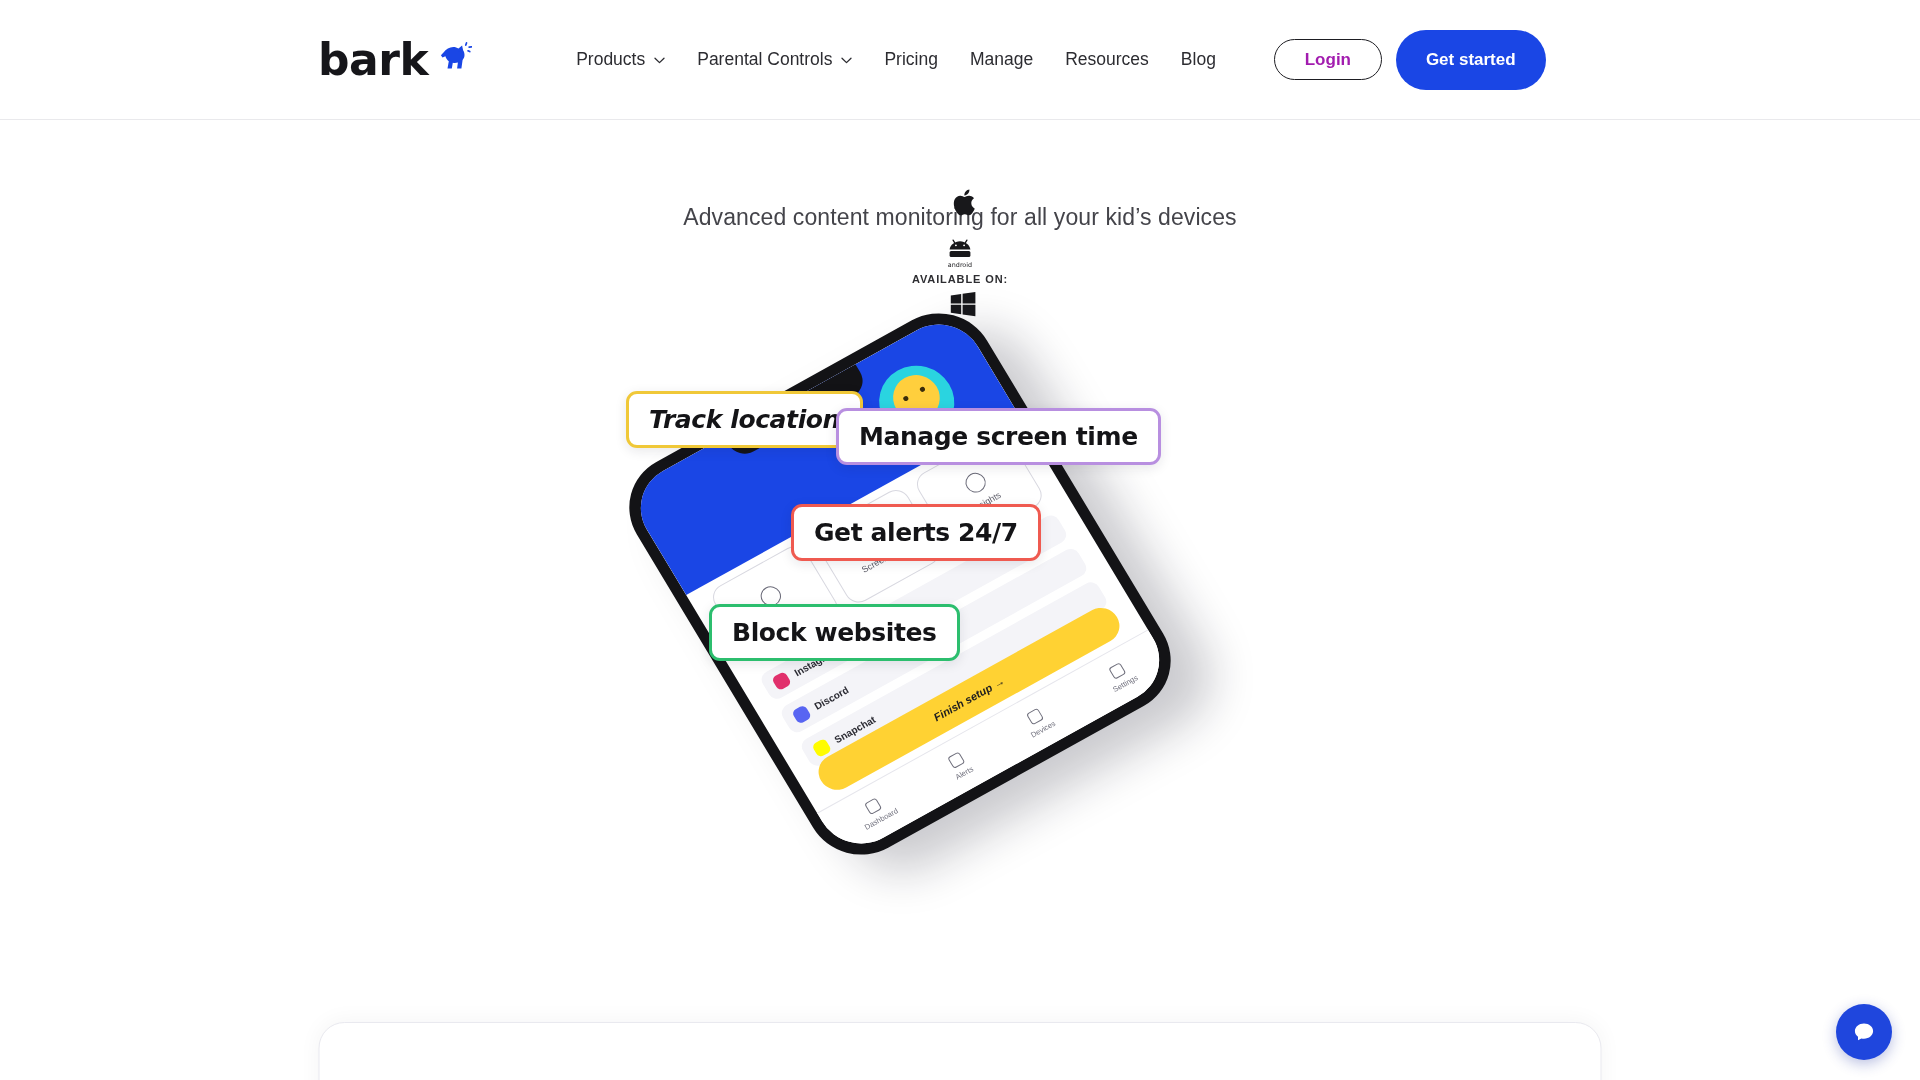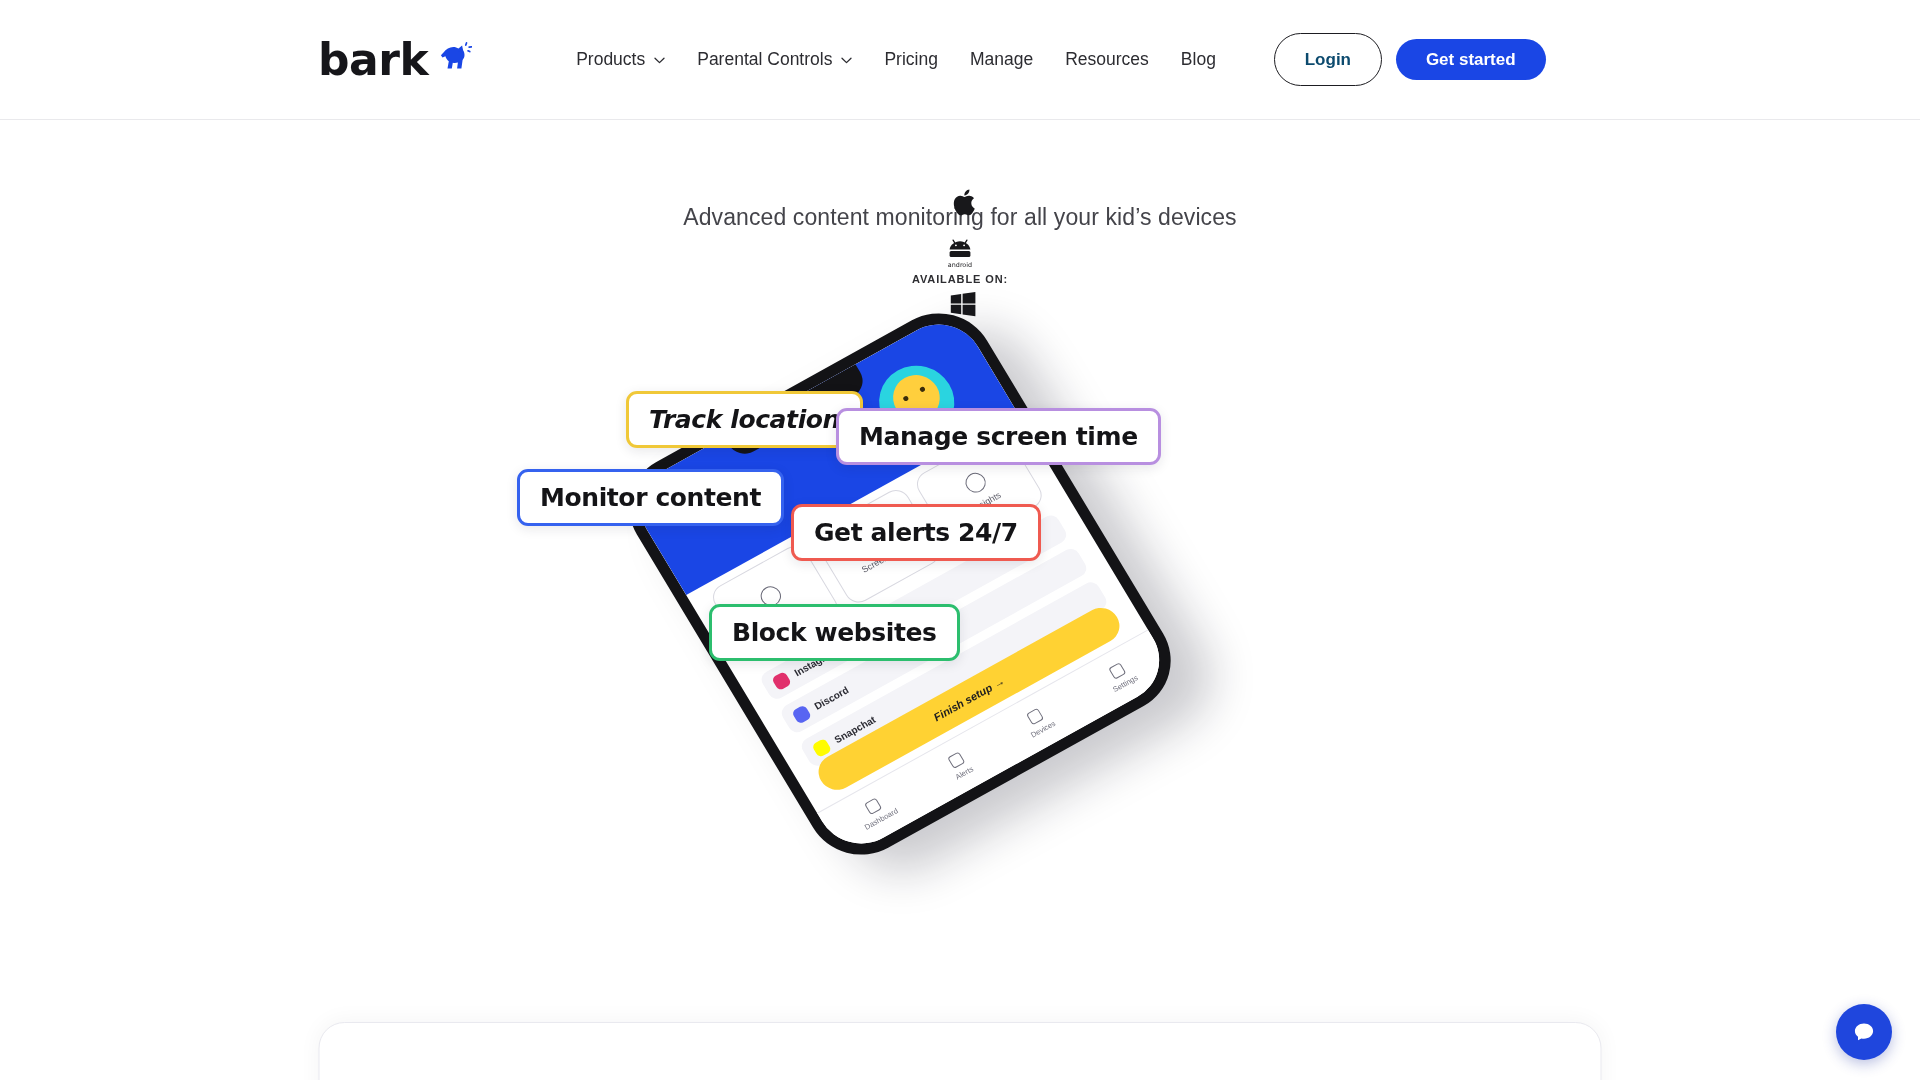--- a/index.html
+++ b/index.html
@@ -97,29 +97,29 @@
     align-items: center;
     justify-content: center;
     font-size: 17px;
     font-weight: 700;
     border-radius: 999px;
     cursor: pointer;
     white-space: nowrap;
     font-family: "Liberation Sans", sans-serif;
   }
   .btn-login {
-    height: 53px;
+    height: 41px;
     min-width: 108px;
     padding: 0 26px;
     background: #ffffff;
-    color: #0c4a6e;
+    color: #a21caf;
     border: 1.6px solid #1d1d22;
   }
   .btn-primary {
-    height: 41px;
+    height: 60px;
     padding: 0 30px;
     background: #1a46e5;
     color: #ffffff;
     border: none;
   }
 
   
   .hero {
     position: relative;
     width: 100%;
@@ -568,21 +568,20 @@
           </div>
 
         </div>
       </div>
     </div>
 
     <div class="callout" style="left:626px; top:50px;  border-color:#f0c838;font-style:italic;">Track location</div>
 
     <div class="callout" style="left:836px; top:67px;  border-color:#b88fe0;">Manage screen time</div>
 
-    <div class="callout" style="left:517px; top:128px; border-color:#3562ef;">Monitor content</div>
 
     <div class="callout" style="left:791px; top:163px; border-color:#ef5a50;">Get alerts 24/7</div>
 
     <div class="callout" style="left:709px; top:263px; border-color:#2cbe6e;">Block websites</div>
   </div>
 
 </section>
 
 <div class="next-section"></div>
 

